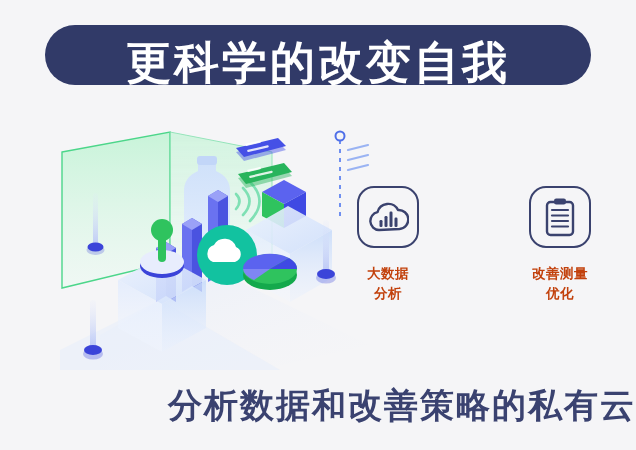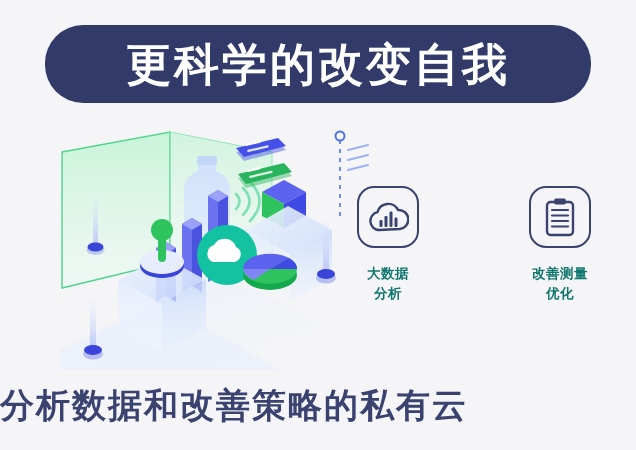--- a/index.html
+++ b/index.html
@@ -19,25 +19,25 @@
     left: 0; top: 0;
     width: 636px; height: 450px;
   }
 
   
   .header-pill {
     position: absolute;
     left: 45px;
     top: 25px;
     width: 546px;
-    height: 78px;
+    height: 60px;
     background: #313a68;
     border-radius: 38px;
     display: flex;
-    align-items: center;
+    align-items: flex-end;
     justify-content: center;
     box-sizing: border-box;
   }
   .header-title {
     color: #ffffff;
     font-size: 45px;
     font-weight: bold;
     letter-spacing: 3px;
     line-height: 1;
     white-space: nowrap;
@@ -76,36 +76,36 @@
     border-radius: 17px;
     box-sizing: border-box;
     display: flex;
     align-items: center;
     justify-content: center;
     background: transparent;
   }
   .feature-icon-box svg { display:block; }
   .feature-label {
     margin-top: 16px;
-    color: #0f766e;
+    color: #c2410c;
     font-size: 13.5px;
     font-weight: bold;
     line-height: 1.45;
     text-align: center;
     letter-spacing: 0.5px;
     font-family: "DejaVu Sans", "Liberation Sans", sans-serif;
   }
 
   
   .tagline {
     position: absolute;
     left: 0;
     top: 388px;
     width: 636px;
-    text-align: left;
+    text-align: right;
     color: #3a4270;
     font-size: 34px;
     font-weight: bold;
     letter-spacing: 2px;
     line-height: 1;
     white-space: nowrap;
     font-family: "DejaVu Sans", "Liberation Sans", sans-serif;
   }
 </style>
 </head>

